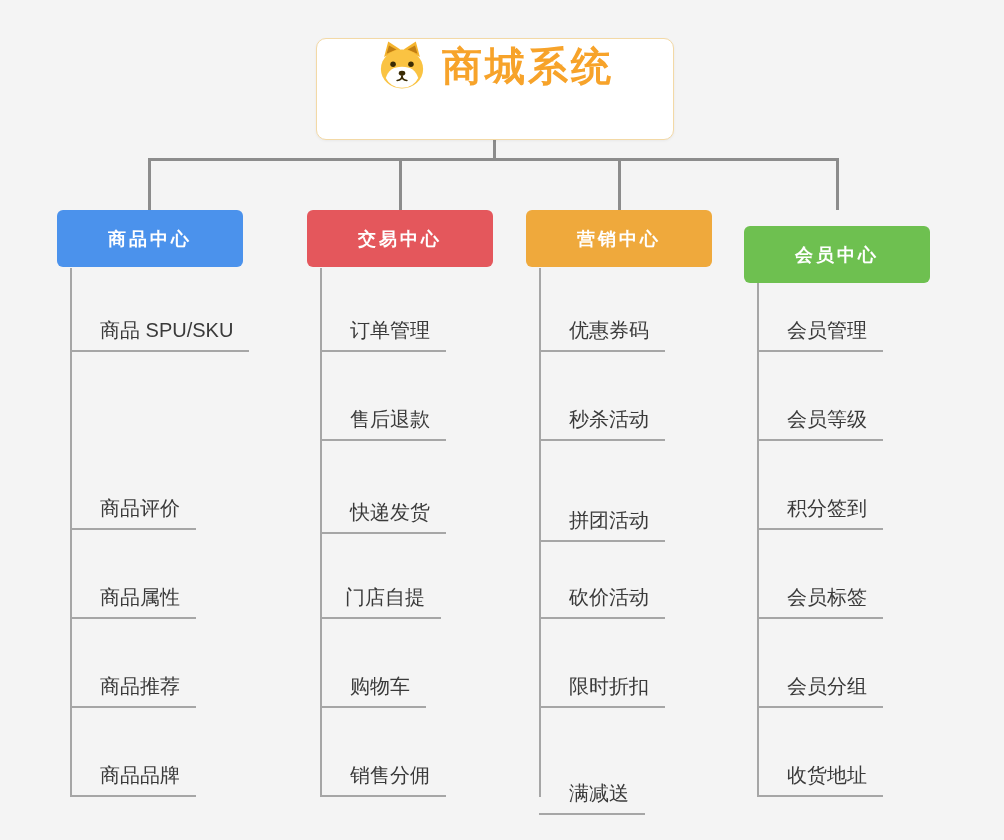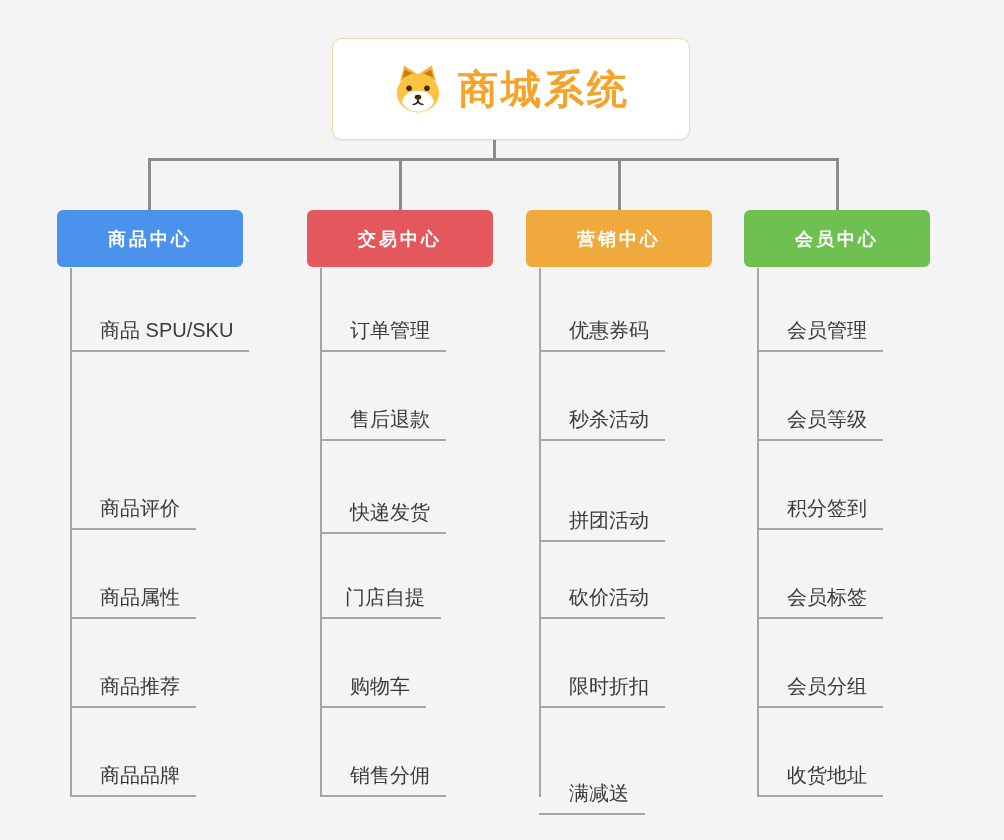--- a/index.html
+++ b/index.html
@@ -11,28 +11,28 @@
     position: relative;
     width: 1004px;
     height: 840px;
     background: #f4f4f4;
     overflow: hidden;
   }
 
   
   .root-node {
     position: absolute;
-    left: 332px; top: 38px;
+    left: 316px; top: 38px;
     width: 358px; height: 102px;
     background: #ffffff;
     border: 1px solid #f3d9a6;
     border-radius: 10px;
     box-sizing: border-box;
     display: flex;
-    align-items: center;
+    align-items: flex-start;
     justify-content: center;
     gap: 14px;
     box-shadow: 0 1px 3px rgba(0,0,0,0.05);
   }
   .root-title {
     font-size: 40px;
     font-weight: bold;
     letter-spacing: 3px;
     white-space: nowrap;
   }
@@ -110,21 +110,21 @@
         <ellipse cx="32" cy="42" rx="4" ry="3" fill="#3a2b05"></ellipse>
         <path d="M32 45 Q32 51 26 51 M32 45 Q32 51 38 51" stroke="#3a2b05" stroke-width="2" fill="none" stroke-linecap="round"></path>
       </svg>
     </span>
     <span class="root-title" style="color: rgb(247, 163, 42);">商城系统</span>
   </div>
 
   <div class="branch" style="left: 57px; background-color: rgb(75, 146, 236);">商品中心</div>
   <div class="branch" style="left: 307px; background-color: rgb(228, 87, 92);">交易中心</div>
   <div class="branch" style="left: 526px; background-color: rgb(239, 169, 60);">营销中心</div>
-  <div class="branch" style="left: 744px; background-color: rgb(110, 192, 80);">会员中心</div>
+  <div class="branch" style="left: 744px; background-color: rgb(110, 192, 80); margin-top: 16px;">会员中心</div>
 
   <div class="leaf" style="left:70px; top:318px;">商品 SPU/SKU</div>
   <div class="leaf" style="left:70px; top:496px;">商品评价</div>
   <div class="leaf" style="left:70px; top:585px;">商品属性</div>
   <div class="leaf" style="left:70px; top:674px;">商品推荐</div>
   <div class="leaf" style="left:70px; top:763px;">商品品牌</div>
 
   <div class="leaf" style="left:320px; top:318px;">订单管理</div>
   <div class="leaf" style="left:320px; top:407px;">售后退款</div>
   <div class="leaf" style="left:320px; top:468px;margin-top:32px;">快递发货</div>

